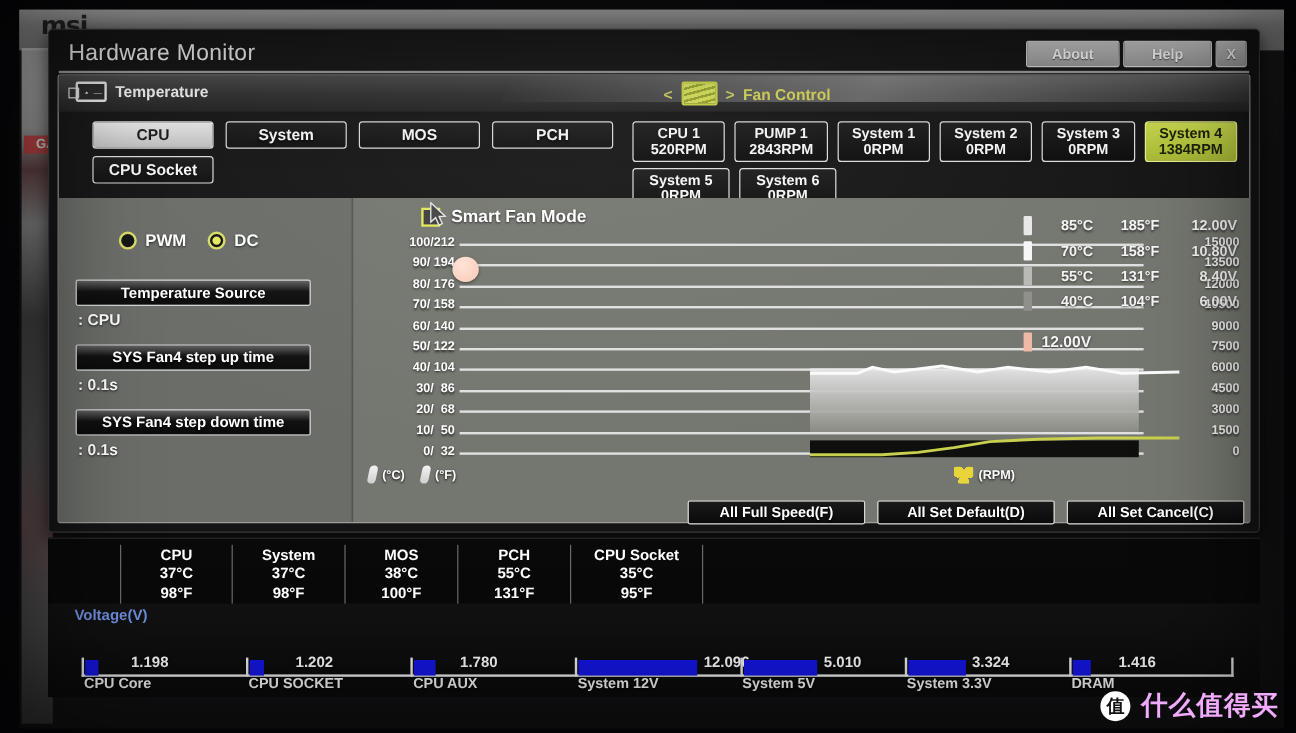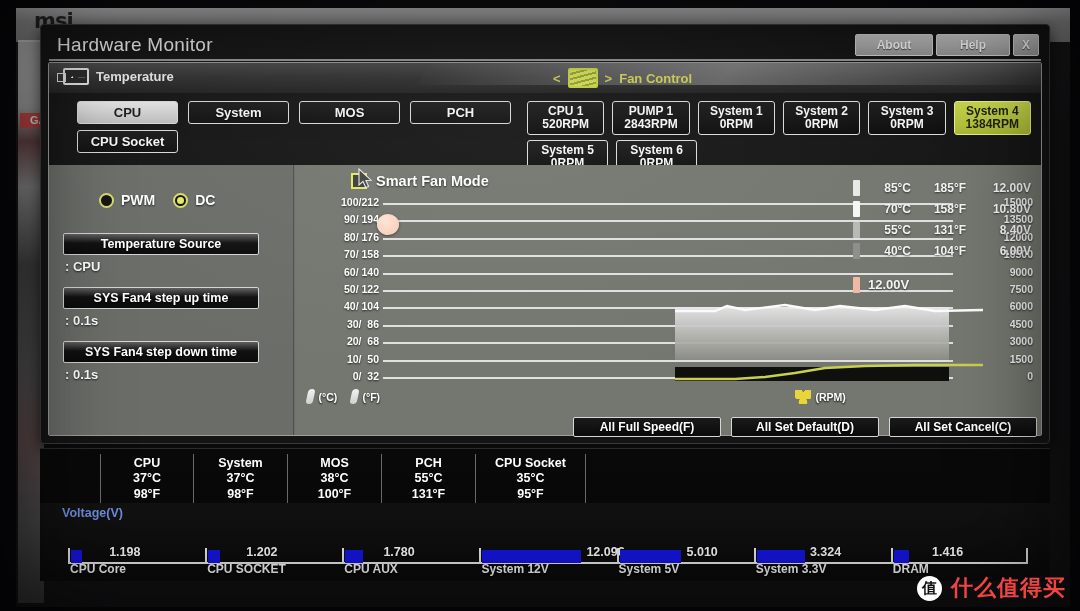--- a/index.html
+++ b/index.html
@@ -351,21 +351,21 @@
     position: absolute; right: 14px; bottom: 8px; z-index: 65;
     display: flex; align-items: center; gap: 9px;
   }
   .wm .circ {
     width: 25px; height: 25px; border-radius: 50%; background: #fff;
     color: #111; font-size: 15px; font-weight: bold;
     display: flex; align-items: center; justify-content: center;
     font-family: "DejaVu Sans", sans-serif;
   }
   .wm .txt {
-    color: #ef4444; font-size: 22px; font-weight: bold;
+    color: #f0abfc; font-size: 22px; font-weight: bold;
     font-family: "DejaVu Sans", sans-serif; letter-spacing: 1px;
   }
 </style>
 </head>
 <body>
 
 <div id="photo">
 
   <div class="bios-bg"></div>
   <div class="bios-topbar"></div>

